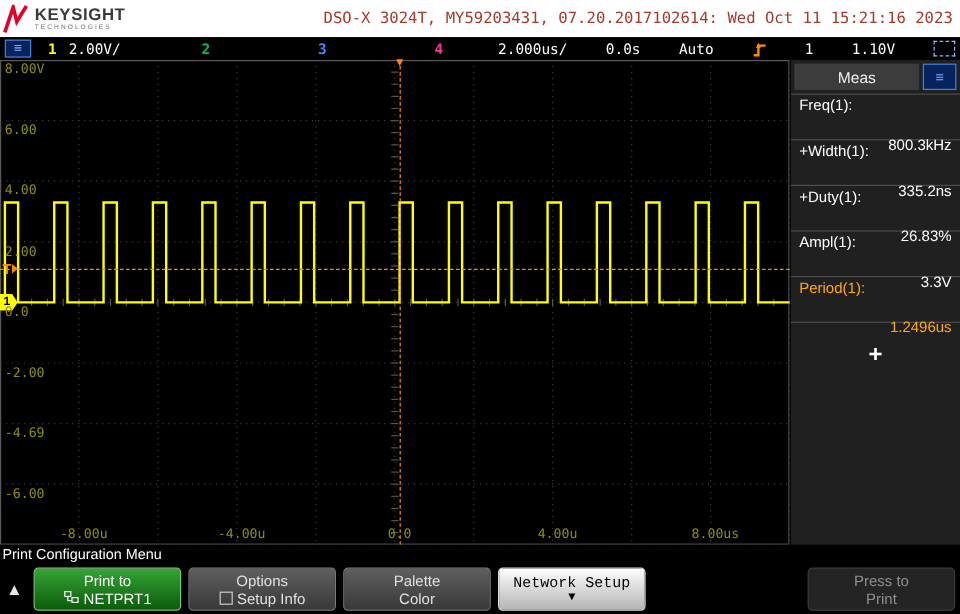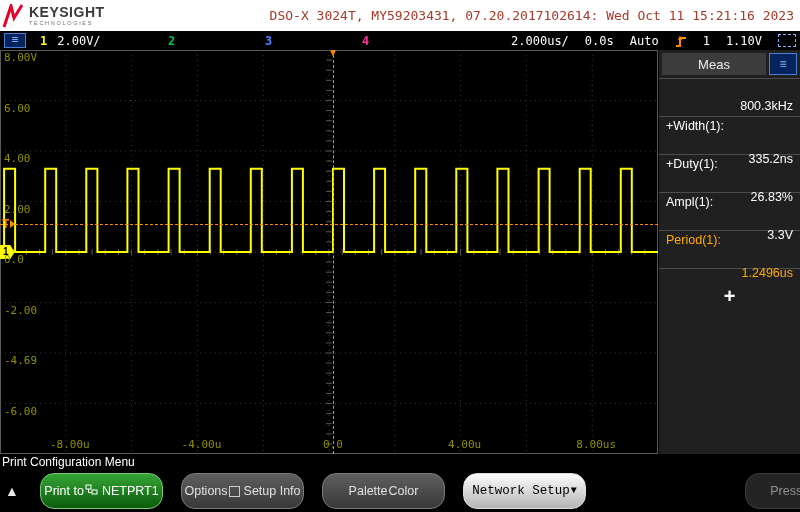--- a/index.html
+++ b/index.html
@@ -24,21 +24,21 @@
              font-size:11px;line-height:11px;text-align:center;margin-right:14px;flex:none;}
   .menu-icon::before{content:"≡";}
   .channels{display:flex;align-items:center;}
   .chblock{display:inline-flex;align-items:center;gap:10px;}
   .chblock.c0{width:128px;}
   .chblock.c1{width:97px;}
   .chblock.c2{width:97px;}
   .chblock.c3{width:40px;}
   .chnum{font-weight:bold;}
   .chscale{color:#fff;}
-  .sb-right{display:flex;align-items:center;margin-left:auto;gap:16px;}
+  .sb-right{display:flex;align-items:center;margin-left:auto;gap:32px;}
   .trig-slope-icon{display:flex;align-items:center;}
   .dashed-icon{width:16px;height:11px;border:1px dashed #8fb3ff;flex:none;}
 
   
   .graticule{position:absolute;left:0;top:50px;width:658px;height:404px;background:#000;}
   .graticule svg{position:absolute;left:0;top:0;}
   .vlabel{position:absolute;left:4px;color:var(--axis_label,#8f8f00);
           font-family:"DejaVu Sans Mono",monospace;font-size:11px;line-height:11px;}
   .tlabel{position:absolute;bottom:3px;transform:translateX(-50%);color:var(--axis_label,#8f8f00);
           font-family:"DejaVu Sans Mono",monospace;font-size:11px;}
@@ -74,22 +74,22 @@
   .meas-plus{margin-top:16px;text-align:center;font-size:20px;font-weight:bold;color:#fff;}
 
   
   .menubar{position:absolute;left:0;top:454px;width:800px;height:16px;background:#000;
            color:#fff;font-size:12px;line-height:16px;padding-left:2px;box-sizing:border-box;}
   .softkeys{position:absolute;left:0;top:470px;width:800px;height:42px;background:#000;
             display:flex;align-items:center;gap:6px;padding-left:2px;box-sizing:border-box;}
   .upbtn{width:20px;height:38px;display:flex;align-items:center;justify-content:center;
          color:#e8e8e8;font-size:14px;flex:none;}
   .upbtn::before{content:"▲";}
-  .sk{width:123px;height:36px;border-radius:14px;display:flex;
-      align-items:center;justify-content:center;gap:1px;font-size:12.5px;box-sizing:border-box;flex:none;margin-left:12px;}
+  .sk{width:123px;height:36px;border-radius:4px;display:flex;flex-direction:column;
+      align-items:center;justify-content:center;gap:1px;font-size:12.5px;box-sizing:border-box;flex:none;}
   .sk .l1,.sk .l2{display:flex;align-items:center;gap:4px;line-height:14px;}
   .sk.green{background:linear-gradient(#35a435,#0c5c0c);border:1px solid #79c979;color:#fff;}
   .sk.gray{background:linear-gradient(#5f5f5f,#383838);border:1px solid #7a7a7a;color:#e0e0e0;}
   .sk.selected{background:linear-gradient(#fdfdfd,#b5b5b5);border:1px solid #ddd;color:#000;font-family:Liberation Mono, monospace;}
   .sk.selected .arrow{font-size:10px;line-height:10px;color:#000;}
   .sk.dim{background:#242424;border:1px solid #3c3c3c;color:#8f8f8f;}
   .sk.empty{visibility:hidden;}
   .cbx{width:9px;height:9px;border:1px solid #ccc;display:inline-block;}
 </style>
 </head>
@@ -280,20 +280,21 @@
       </div>
   </div>
 
   <aside class="meas">
     <div class="meas-header">
       <div class="meas-title">Meas</div>
       <div class="meas-menu-icon"></div>
     </div>
     <div class="meas-rows">
         <div class="meas-row">
+          <div class="meas-label">Freq(1):</div>
           <div class="meas-value">800.3kHz</div>
         </div>
         <div class="meas-row">
           <div class="meas-label">+Width(1):</div>
           <div class="meas-value">335.2ns</div>
         </div>
         <div class="meas-row">
           <div class="meas-label">+Duty(1):</div>
           <div class="meas-value">26.83%</div>
         </div>

